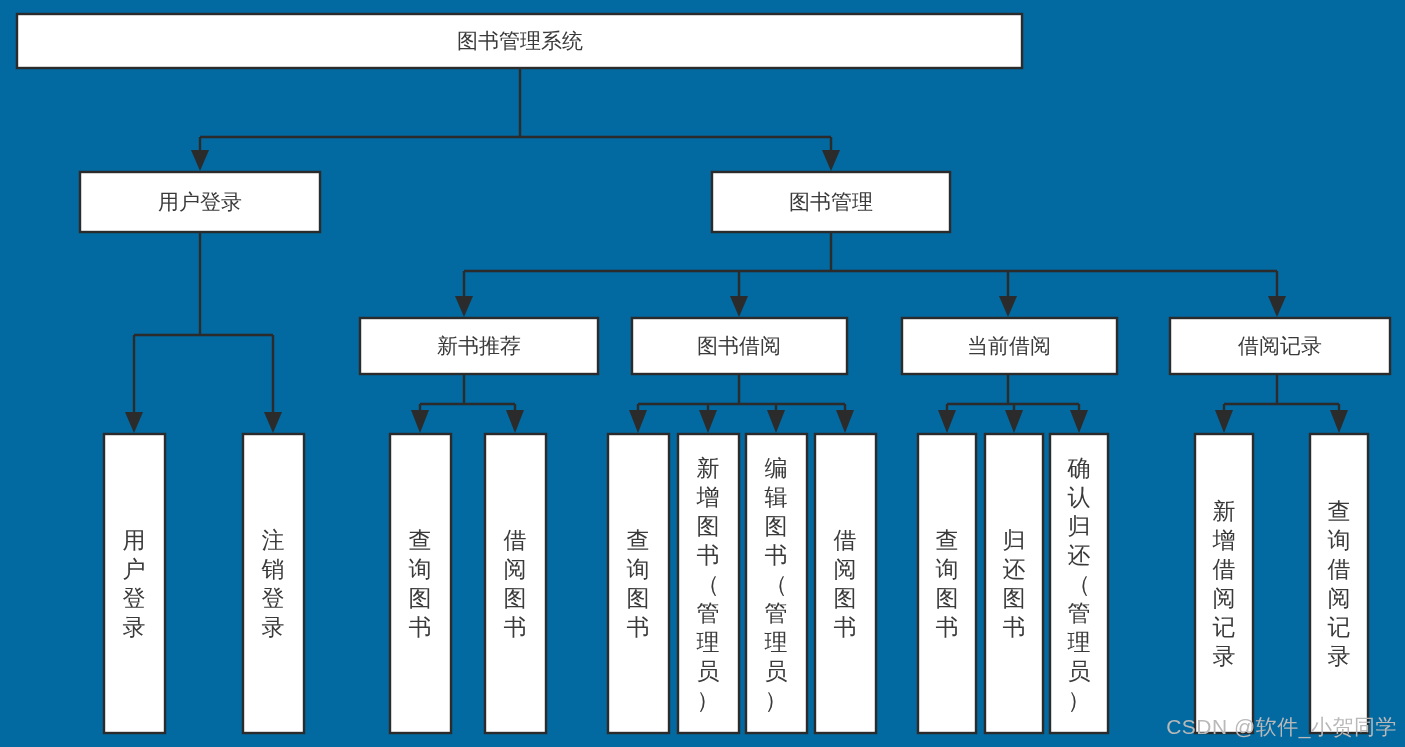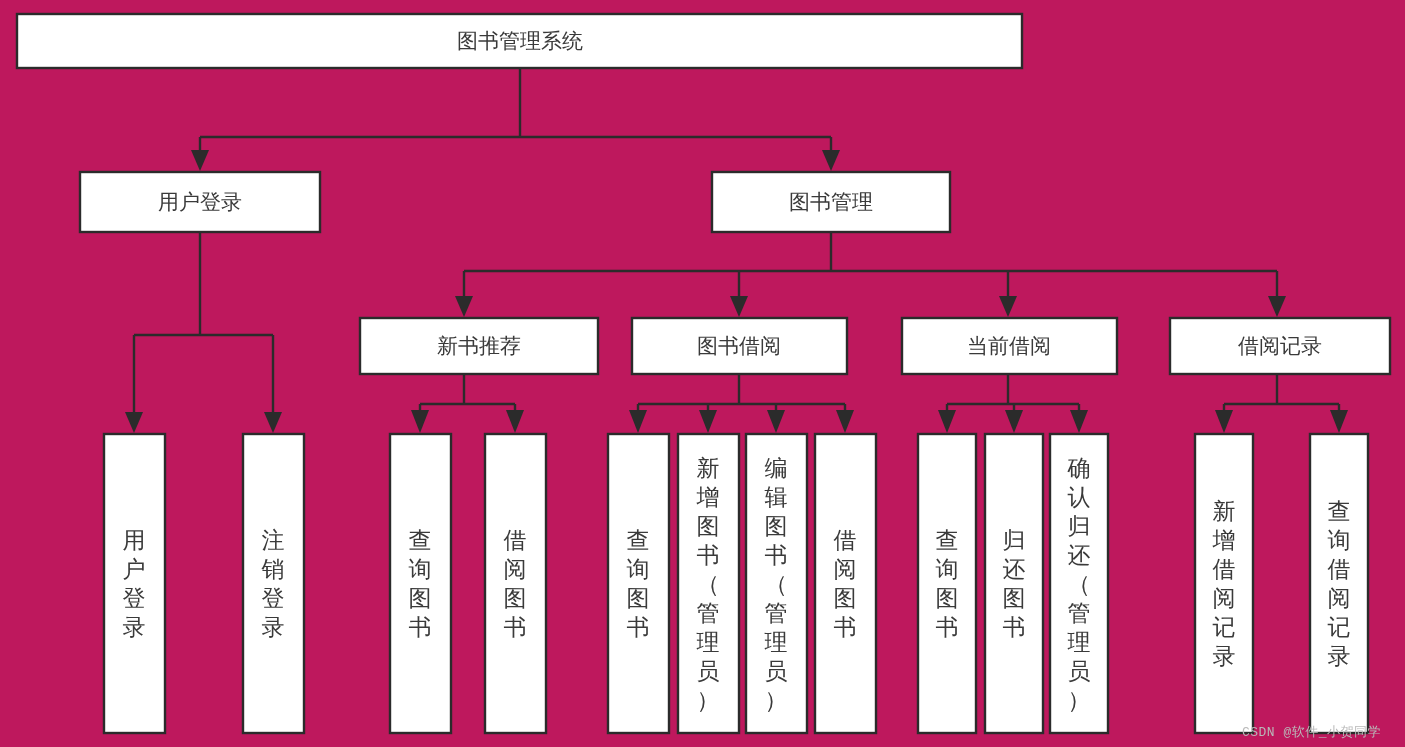--- a/index.html
+++ b/index.html
@@ -10,21 +10,21 @@
   body {
     width: 1405px;
     height: 747px;
     font-family: "Liberation Sans", "DejaVu Sans", sans-serif;
     overflow: hidden;
   }
   #diagram-root {
     position: relative;
     width: 1405px;
     height: 747px;
-    background: #be185d;
+    background: #0369a1;
   }
   svg#flowchart {
     position: absolute;
     top: 0;
     left: 0;
     width: 1405px;
     height: 747px;
     display: block;
   }
   .node-box {
@@ -50,24 +50,24 @@
     dominant-baseline: middle;
   }
   .node-label-vert {
     fill: #3a3a3a;
     font-family: "Liberation Sans", "DejaVu Sans", sans-serif;
     font-size: 23px;
     text-anchor: middle;
   }
   .watermark {
     position: absolute;
-    right: 24px;
+    right: 8px;
     bottom: 6px;
-    font-family: Liberation Mono, monospace;
-    font-size: 13px;
+    font-family: Liberation Sans, sans-serif;
+    font-size: 21px;
     color: #b9b9b9;
     letter-spacing: 0.5px;
     white-space: nowrap;
     user-select: none;
   }
 </style>
 </head>
 <body>
 
 <div id="diagram-root">

